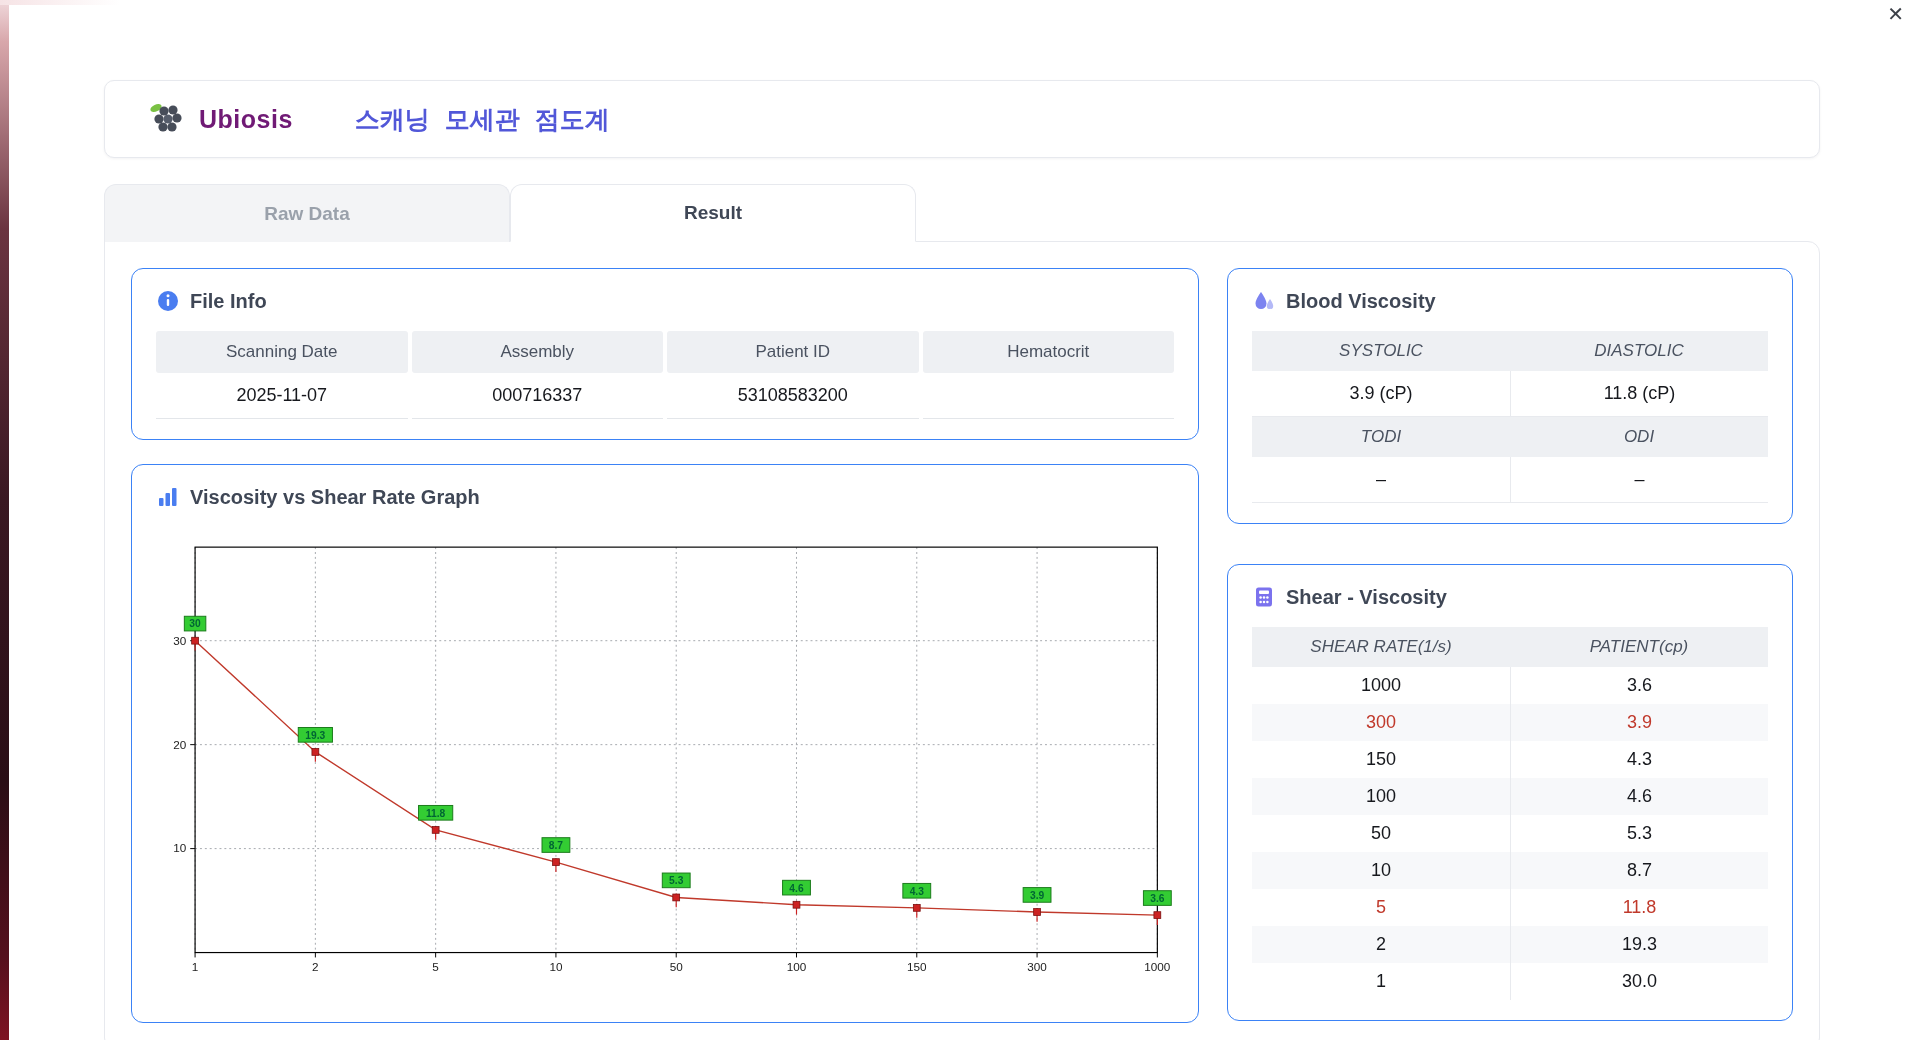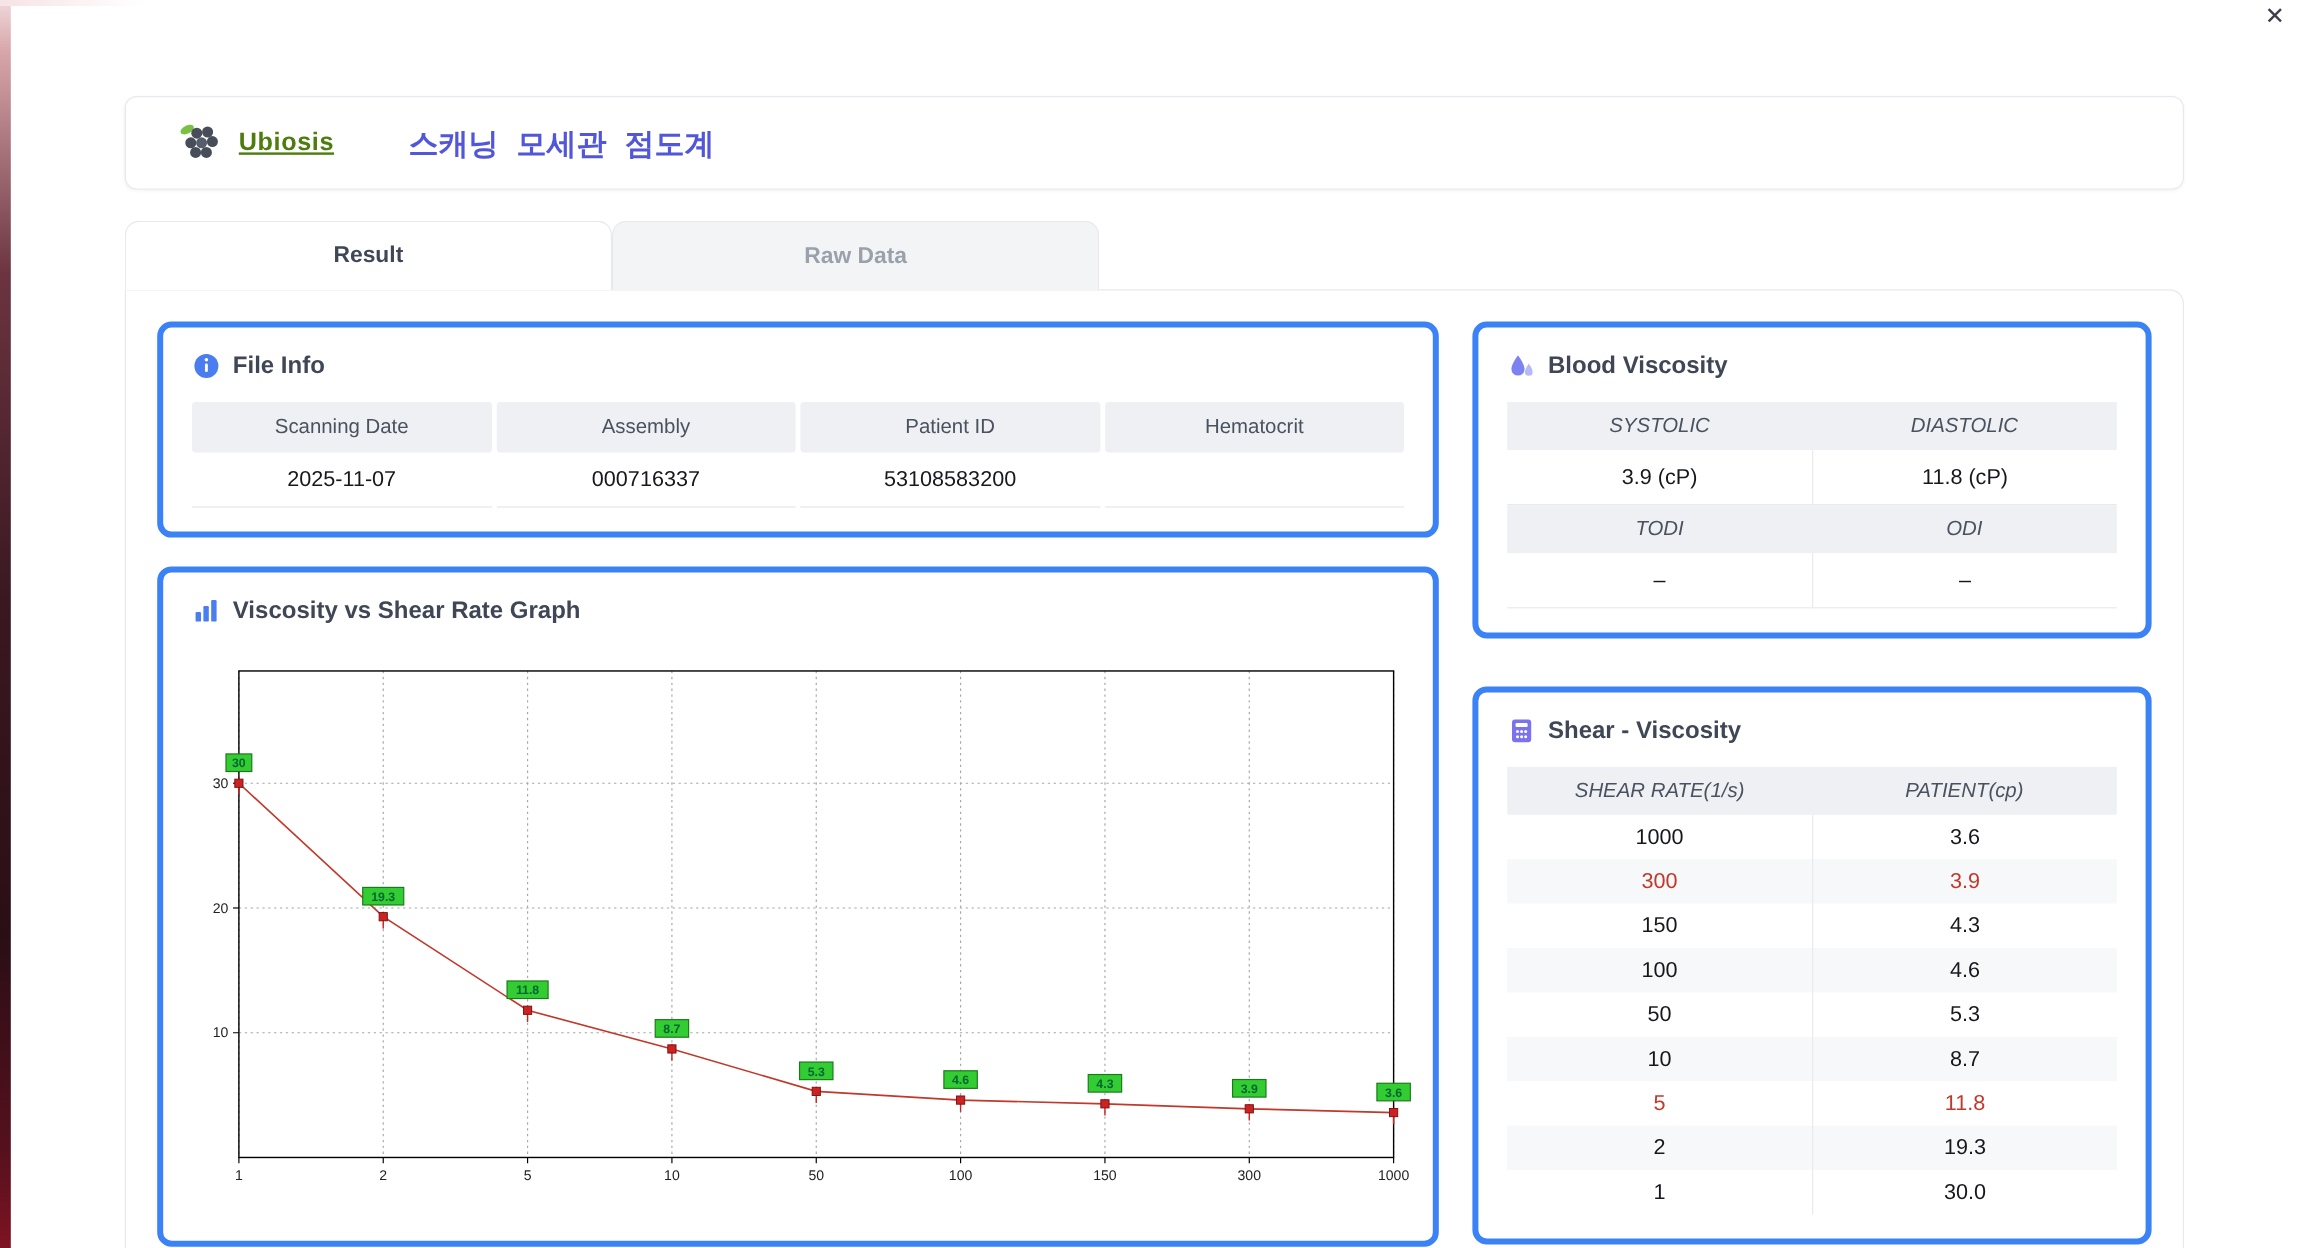--- a/index.html
+++ b/index.html
@@ -14,40 +14,40 @@
 
   .close-btn { position:absolute; top:2px; right:12px; font-size:20px; color:#3c4048;
     cursor:pointer; line-height:24px; padding:0 4px; }
 
   .wrap { position:absolute; left:104px; top:80px; width:1716px; }
 
   
   .header-card { height:78px; border:1px solid #e7e9ee; border-radius:10px; background:#fff;
     box-shadow:0 1px 3px rgba(20,24,40,.05); display:flex; align-items:center; padding:0 42px; gap:62px; }
   .logo { display:flex; align-items:center; gap:10px; }
-  .logo-text { font-size:21px; font-weight:700; color:#4d7c0f; letter-spacing:.5px;text-decoration:underline; }
+  .logo-text { font-size:25px; font-weight:700; color:#701a75; letter-spacing:.5px; }
   .app-title { font-size:25px; font-weight:700; color:#5157d8;font-family:Liberation Mono, monospace; }
 
   
   .tabs { display:flex; margin-top:26px; position:relative; z-index:2; }
   .tab { width:406px; height:58px; display:flex; align-items:center; justify-content:center;
     font-size:19px; border-radius:12px 12px 0 0; cursor:pointer; }
   .tab.active { background:#fff; border:1px solid #e7e9ee; border-bottom:1px solid #fff;
     font-weight:700; color:#3f4756; }
   .tab.inactive { background:#f3f4f6; border:1px solid #e7e9ee; border-bottom:none;
     color:#9aa1ab; font-weight:600; }
 
   
   .panel { position:relative; z-index:1; margin-top:-1px; min-height:778px; background:#fff;
     border:1px solid #e7e9ee; border-radius:0 12px 12px 12px; padding:26px; }
   .columns { display:flex; gap:28px; }
   .col-left { width:1068px; display:flex; flex-direction:column; gap:24px; }
   .col-right { width:566px; display:flex; flex-direction:column; gap:40px; }
 
-  .card { border:5px solid #3b82f6; border-radius:12px; background:#fff; padding:20px 24px; }
+  .card { border:1px solid #3b82f6; border-radius:12px; background:#fff; padding:20px 24px; }
   .card-title { display:flex; align-items:center; gap:10px; font-size:20px; font-weight:700;
     color:#3f4756; margin-bottom:18px; }
 
   
   .fi-fields { display:flex; gap:4px; }
   .fi-field { flex:1; }
   .fi-label { background:#eef0f3; height:42px; display:flex; align-items:center; justify-content:center;
     font-size:17px; color:#4a5260; border-radius:3px; }
   .fi-value { height:46px; display:flex; align-items:center; justify-content:center;
     font-size:18px; color:#16181d; border-bottom:1px solid #e3e6ea; }
@@ -87,25 +87,25 @@
         <circle cx="30" cy="16" r="4.6" fill="#474d59"></circle>
         <circle cx="16" cy="25" r="4.6" fill="#474d59"></circle>
         <circle cx="25" cy="25" r="4.6" fill="#474d59"></circle>
       </svg>
       <span class="logo-text">Ubiosis</span>
     </div>
     <div class="app-title">스캐닝 모세관 점도계</div>
   </div>
 
   <div class="tabs">
+    <div class="tab inactive">
+      <span>Raw Data</span>
+    </div>
     <div class="tab active">
       <span>Result</span>
-    </div>
-    <div class="tab inactive">
-      <span>Raw Data</span>
     </div>
   </div>
 
   <div class="panel">
     <div class="columns">
 
       <div class="col-left">
 
         <div class="card">
           <div class="card-title">

